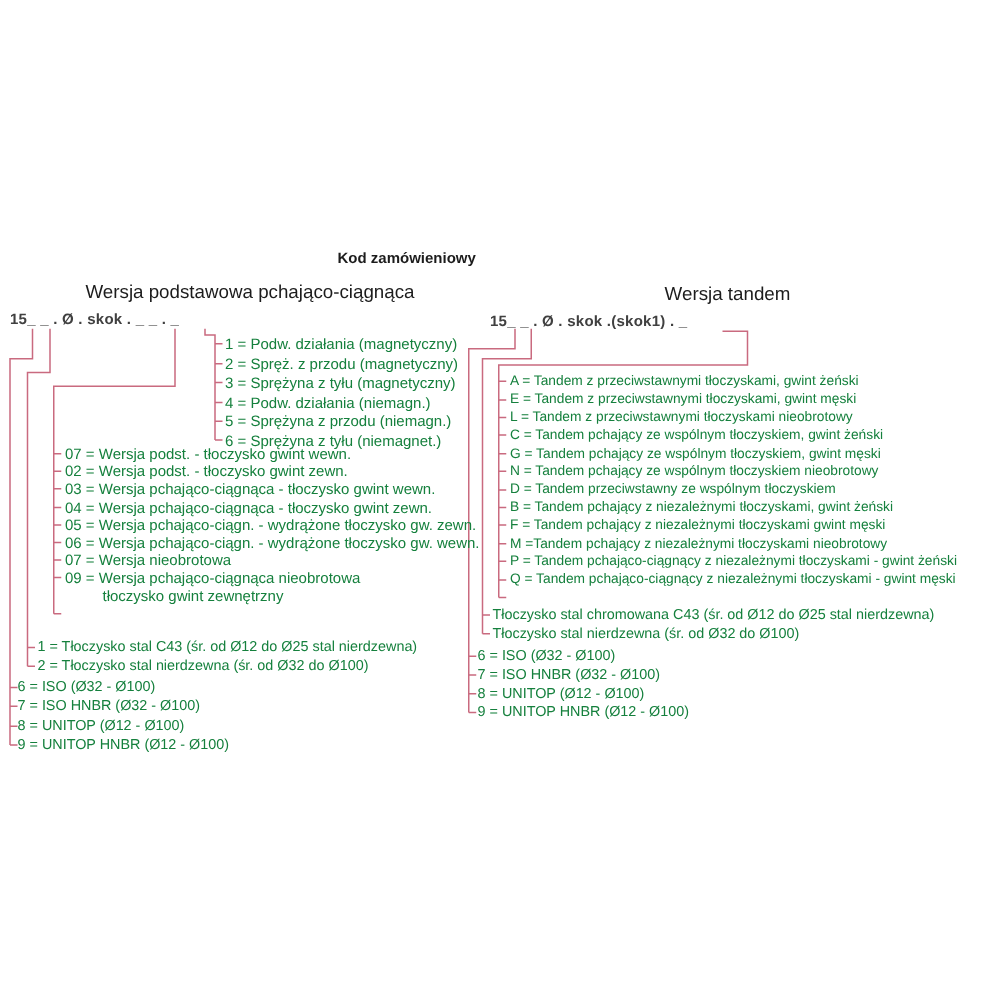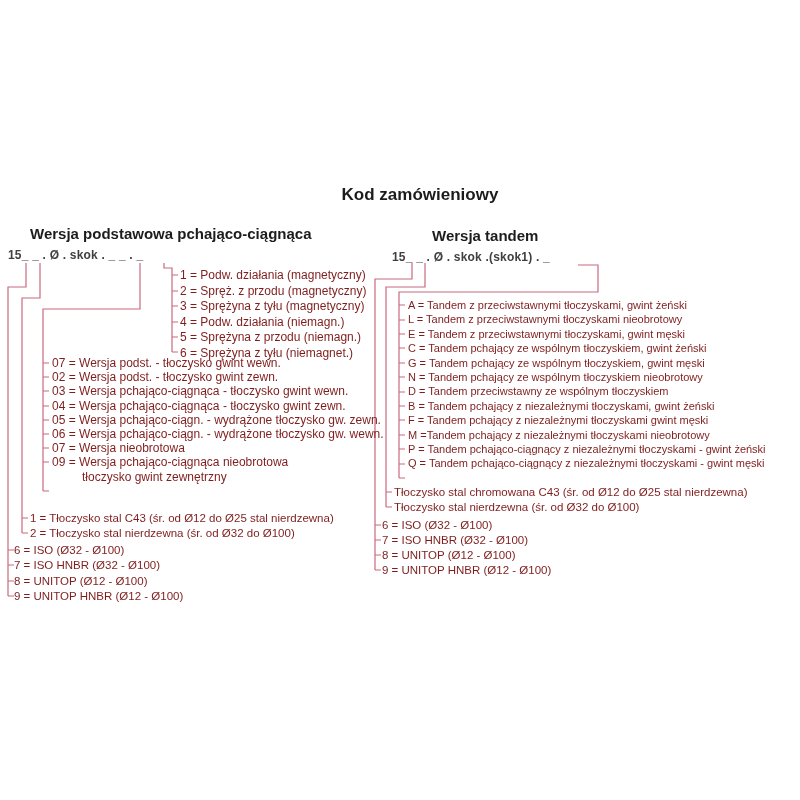--- a/index.html
+++ b/index.html
@@ -6,37 +6,37 @@
   body {
     width: 800px; height: 800px;
     background: #ffffff;
     font-family: "Liberation Sans", sans-serif;
     position: relative;
     overflow: hidden;
   }
   .abs { position: absolute; }
   #lines { position: absolute; left: 0; top: 0; }
   .title {
-    left: 270px; top: 185px; width: 300px;
-    text-align: center;
-    font-size: 17px; font-weight: bold; color: #1c1c1c;
+    left: 270px; top: 199px; width: 300px;
+    text-align: left;
+    font-size: 12px; font-weight: bold; color: #1c1c1c;
   }
   .subtitle {
-    font-size: 15px; font-weight: bold; color: #1c1c1c;
-    text-align: left;
+    font-size: 15px; font-weight: normal; color: #1c1c1c;
+    text-align: center;
   }
   .subtitle.basic  { left: 30px;  top: 225px; width: 340px; }
   .subtitle.tandem { left: 432px; top: 227px; width: 300px; }
   .code {
     font-size: 12px; font-weight: bold; color: #404040;
     white-space: pre; letter-spacing: 0.2px;
   }
   .code.basic  { left: 8px;   top: 248px; }
   .code.tandem { left: 392px; top: 250px; }
-  .list { color: #7f1d1d; white-space: nowrap; }
+  .list { color: #15803d; white-space: nowrap; }
   .list .li { white-space: nowrap; }
   #action-list      { left: 180px; top: 268px; line-height: 15.5px; font-size: 12px; }
   #version-list     { left: 52px;  top: 356px; line-height: 14.2px; font-size: 12px; }
   #version-list .cont { margin-left: 30px; }
   #rod-list-basic   { left: 30px;  top: 511px; line-height: 15.4px; font-size: 11.5px; }
   #seal-list-basic  { left: 14px;  top: 543px; line-height: 15.4px; font-size: 11.5px; }
   #type-list        { left: 408px; top: 298px; line-height: 14.4px; font-size: 11px; }
   #type-list .small { font-size: 9.5px; }
   #rod-list-tandem  { left: 394px; top: 485px; line-height: 15px; font-size: 11.5px; }
   #seal-list-tandem { left: 382px; top: 518px; line-height: 15px; font-size: 11.5px; }
@@ -102,22 +102,22 @@
 
   <div class="abs list" id="seal-list-basic">
     <div class="li">6 = ISO (Ø32 - Ø100)</div>
     <div class="li">7 = ISO HNBR (Ø32 - Ø100)</div>
     <div class="li">8 = UNITOP (Ø12 - Ø100)</div>
     <div class="li">9 = UNITOP HNBR (Ø12 - Ø100)</div>
   </div>
 
   <div class="abs list" id="type-list">
     <div class="li">A = Tandem z przeciwstawnymi tłoczyskami, gwint żeński</div>
+    <div class="li">E = Tandem z przeciwstawnymi tłoczyskami, gwint męski</div>
     <div class="li">L = Tandem z przeciwstawnymi tłoczyskami nieobrotowy</div>
-    <div class="li">E = Tandem z przeciwstawnymi tłoczyskami, gwint męski</div>
     <div class="li">C = Tandem pchający ze wspólnym tłoczyskiem, gwint żeński</div>
     <div class="li">G = Tandem pchający ze wspólnym tłoczyskiem, gwint męski</div>
     <div class="li">N = Tandem pchający ze wspólnym tłoczyskiem nieobrotowy</div>
     <div class="li">D = Tandem przeciwstawny ze wspólnym tłoczyskiem</div>
     <div class="li">B = Tandem pchający z niezależnymi tłoczyskami, gwint żeński</div>
     <div class="li">F = Tandem pchający z niezależnymi tłoczyskami gwint męski</div>
     <div class="li">M =Tandem pchający z niezależnymi tłoczyskami nieobrotowy</div>
     <div class="li">P = Tandem pchająco-ciągnący z niezależnymi tłoczyskami - gwint żeński</div>
     <div class="li">Q = Tandem pchająco-ciągnący z niezależnymi tłoczyskami - gwint męski</div>
   </div>

